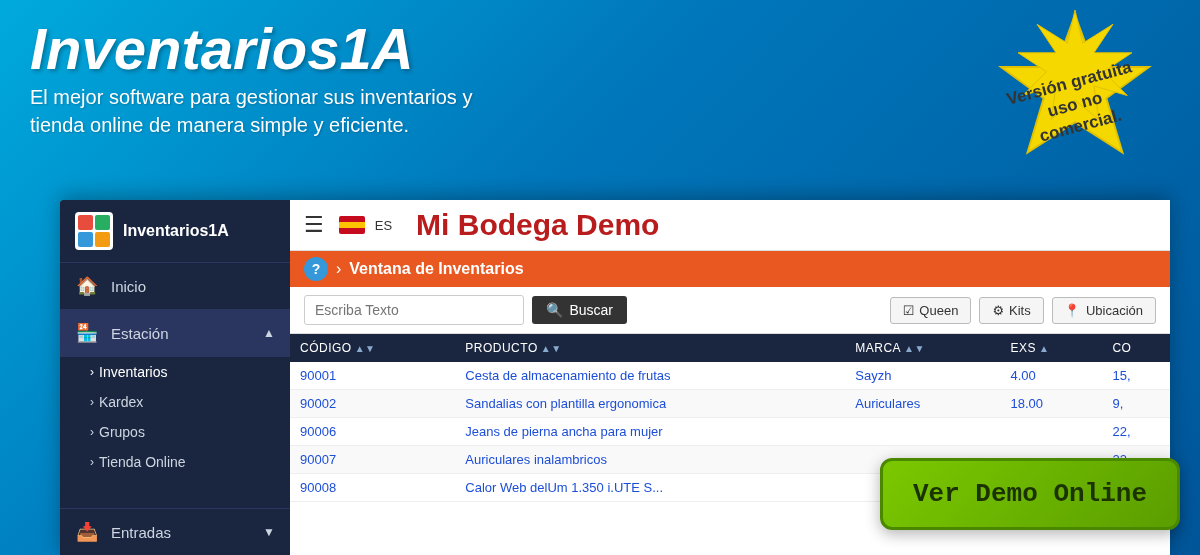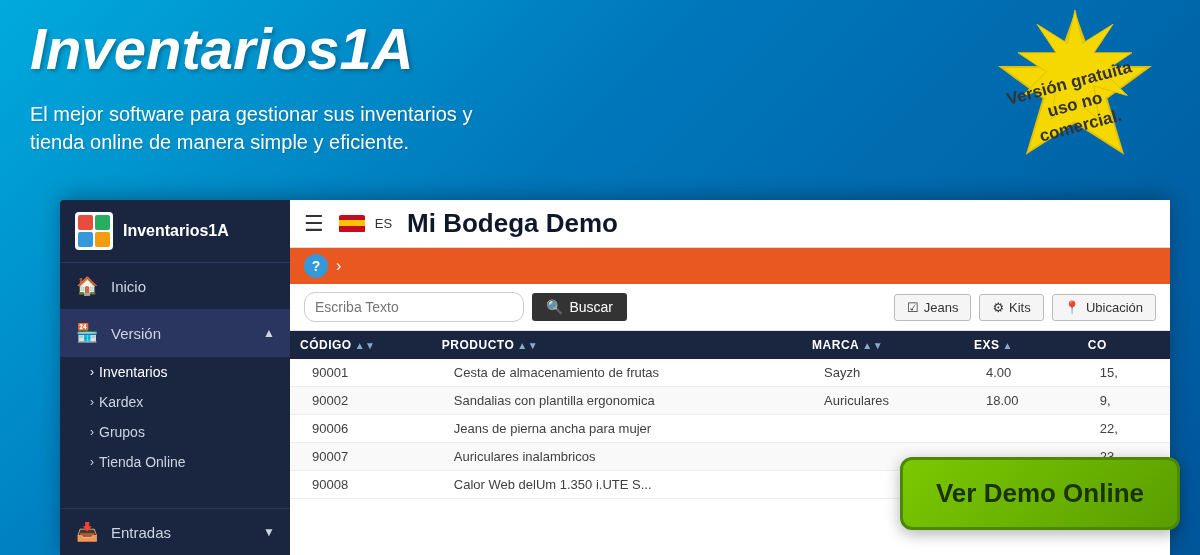--- a/index.html
+++ b/index.html
@@ -23,21 +23,21 @@
       font-size: 58px;
       font-weight: 900;
       color: #fff;
       line-height: 1.0;
       font-style: italic;
       text-shadow: 2px 2px 4px rgba(0,0,0,0.3);
     }
     .app-subtitle {
       font-size: 20px;
       color: #fff;
-      margin-top: 22px;
+      margin-top: 5px;
       line-height: 1.4;
       text-shadow: 1px 1px 2px rgba(0,0,0,0.2);
     }
 
     
     .star-badge {
       position: absolute;
       top: 10px;
       right: 30px;
       width: 190px;
@@ -196,24 +196,24 @@
     }
     .flag-red { background: #c60b1e; height: 33.3%; }
     .flag-yellow { background: #ffc400; height: 33.4%; }
     .flag-red2 { background: #c60b1e; height: 33.3%; }
     .lang-label {
       font-size: 13px;
       font-weight: normal;
       color: #333;
     }
     .store-name {
-      font-size: 26px;
+      font-size: 30px;
       font-weight: bold;
-      color: #0f172a;
-      margin-left: 5px;
+      color: #b91c1c;
+      margin-left: 14px;
     }
 
     .breadcrumb-bar {
       display: flex;
       align-items: center;
       padding: 6px 14px;
       background: #e85820;
       gap: 8px;
     }
     .breadcrumb-help {
@@ -242,21 +242,21 @@
     .toolbar {
       display: flex;
       align-items: center;
       padding: 8px 14px;
       background: #fff;
       border-bottom: 1px solid #ddd;
       gap: 8px;
     }
     .search-input {
       border: 1px solid #ccc;
-      border-radius: 11px;
+      border-radius: 3px;
       padding: 6px 10px;
       font-size: 14px;
       color: #14532d;
       width: 220px;
     }
     .search-btn {
       background: #333;
       color: #fff;
       border: none;
       border-radius: 3px;
@@ -292,52 +292,53 @@
       border-collapse: collapse;
       font-size: 13px;
     }
     thead tr {
       background: #1a2540;
       color: #fff;
     }
     thead th {
       padding: 7px 10px;
       text-align: left;
-      font-weight: bold;
+      font-weight: normal;
       font-size: 12px;
       letter-spacing: 0.5px;
       white-space: nowrap;
     }
     thead th .sort-arrow { color: #88aacc; margin-left: 3px; font-size: 10px; }
     tbody tr {
       border-bottom: 1px solid #eee;
     }
     tbody tr:nth-child(even) { background: #f9f9f9; }
     tbody td {
-      padding: 6px 22px;
-      color: #404040;
+      padding: 6px 10px;
+      color: #1d4ed8;
       white-space: nowrap;
     }
 
     
     .demo-btn {
       position: absolute;
       bottom: 25px;
       right: 20px;
       background: linear-gradient(135deg, #7bc800 0%, #5a9e00 100%);
       border: 3px solid #4a8800;
       border-radius: 12px;
       padding: 18px 30px;
       font-size: 26px;
       font-weight: 900;
       color: #1a3300;
       cursor: pointer;
       box-shadow: 0 4px 15px rgba(0,0,0,0.3);
       text-align: center;
       min-width: 280px;
+      font-family: Liberation Mono, monospace;
     }
   </style>
 </head>
 <body>
 
 <div class="header-section">
   <div class="app-title">Inventarios1A</div>
   <div class="app-subtitle">
     <span>El mejor software para gestionar sus inventarios y</span><br>
     <span>tienda online de manera simple y eficiente.</span>
@@ -369,21 +370,21 @@
       <span class="sidebar-title">Inventarios1A</span>
     </div>
 
     <div class="sidebar-nav">
       <div class="nav-item">
         <span class="nav-icon">🏠</span>
         <span>Inicio</span>
       </div>
       <div class="nav-item active">
         <span class="nav-icon">🏪</span>
-        <span>Versión</span>
+        <span>Estación</span>
         <span class="nav-chevron">▲</span>
       </div>
       <div class="sub-nav-item active">
         <span class="sub-arrow">›</span>
         <span>Inventarios</span>
       </div>
       <div class="sub-nav-item">
         <span class="sub-arrow">›</span>
         <span>Kardex</span>
       </div>
@@ -413,32 +414,33 @@
         <div class="flag-yellow"></div>
         <div class="flag-red2"></div>
       </div>
       <span class="lang-label">ES</span>
       <span class="store-name">Mi Bodega Demo</span>
     </div>
 
     <div class="breadcrumb-bar">
       <div class="breadcrumb-help">?</div>
       <span class="breadcrumb-arrow">›</span>
+      <span class="breadcrumb-text">Ventana de Inventarios</span>
     </div>
 
     <div class="toolbar">
       <input class="search-input" type="text" placeholder="Escriba Texto" style="">
       <button class="search-btn">
         <span>🔍</span>
         <span>Buscar</span>
       </button>
       <div class="toolbar-spacer"></div>
       <button class="toolbar-btn">
         <span>☑</span>
-        <span>Jeans</span>
+        <span>Queen</span>
       </button>
       <button class="toolbar-btn">
         <span>⚙</span>
         <span>Kits</span>
       </button>
       <button class="toolbar-btn">
         <span>📍</span>
         <span>Ubicación</span>
       </button>
     </div>

